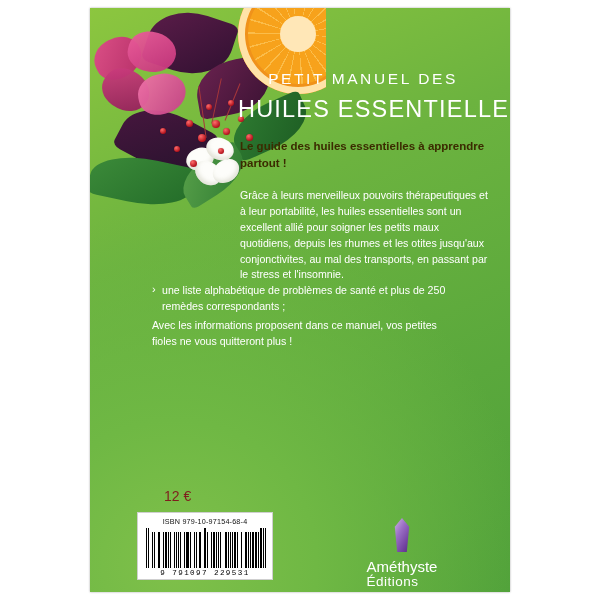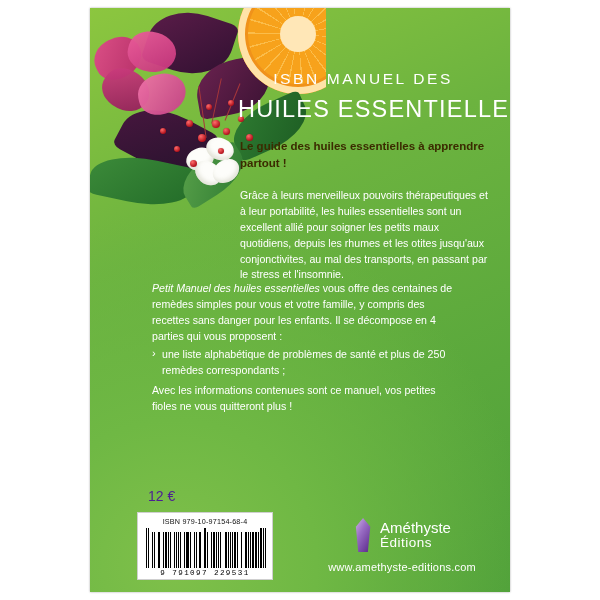--- a/index.html
+++ b/index.html
@@ -219,23 +219,23 @@
     left: 0;
     top: -1px;
     color: #ffffff;
     font-size: 11px;
   }
   .closing { margin-top: 4px; }
 
   
   .price {
     position: absolute;
-    left: 58px;
+    left: 74px;
     top: 480px;
-    color: #4c1d95;
+    color: #7f1d1d;
     font-size: 14px;
   }
 
   
   .barcode-box {
     position: absolute;
     left: 47px;
     top: 504px;
     width: 136px;
     height: 68px;
@@ -278,20 +278,21 @@
     left: 232px;
     top: 510px;
     width: 160px;
     text-align: center;
   }
   .pub-row {
     display: flex;
     align-items: center;
     justify-content: center;
     gap: 7px;
+    flex-direction: column;
   }
   .crystal {
     width: 20px;
     height: 34px;
     background: linear-gradient(120deg, #d9c2ea 0%, #9a6ec4 40%, #6f3f9e 75%, #4d2a77 100%);
     clip-path: polygon(50% 0%, 86% 26%, 74% 100%, 26% 100%, 14% 26%);
   }
   .pub-name {
     color: #ffffff;
     font-size: 15px;
@@ -356,34 +357,33 @@
     <div class="berry" style="left:100px; top:152px; width:7px; height:7px;"></div>
     <div class="berry" style="left:84px;  top:138px; width:6px; height:6px;"></div>
     <div class="berry" style="left:156px; top:126px; width:7px; height:7px;"></div>
     <div class="berry" style="left:70px;  top:120px; width:6px; height:6px;"></div>
     <div class="berry" style="left:128px; top:140px; width:6px; height:6px;"></div>
   </div>
 
   <div class="content">
 
     <div class="title-block">
-      <p class="title-small">ISBN MANUEL DES</p>
+      <p class="title-small">PETIT MANUEL DES</p>
       <p class="title-big">HUILES ESSENTIELLES</p>
     </div>
 
     <div class="tagline">Le guide des huiles essentielles à apprendre partout !</div>
 
     <div class="para para-1">Grâce à leurs merveilleux pouvoirs thérapeutiques et à leur portabilité, les huiles essentielles sont un excellent allié pour soigner les petits maux quotidiens, depuis les rhumes et les otites jusqu'aux conjonctivites, au mal des transports, en passant par le stress et l'insomnie.</div>
 
     <div class="body-block">
-      <p style="margin:0 0 2px 0;"><em>Petit Manuel des huiles essentielles</em><span> vous offre des centaines de remèdes simples pour vous et votre famille, y compris des recettes sans danger pour les enfants. Il se décompose en 4 parties qui vous proposent :</span></p>
       <ul class="bullets">
         <li>une liste alphabétique de problèmes de santé et plus de 250 remèdes correspondants ;</li>
       </ul>
-      <p class="closing" style="margin:3px 0 0 0;">Avec les informations contenues sont ce manuel, vos petites fioles ne vous quitteront plus !</p>
+      <p class="closing" style="margin:3px 0 0 0;">Avec les informations proposent dans ce manuel, vos petites fioles ne vous quitteront plus !</p>
     </div>
 
     <div class="price">12 €</div>
 
     <div class="barcode-box">
       <div class="isbn-text">ISBN 979-10-97154-68-4</div>
       <div class="bars" id="bars">
           <span style="width: 2px; height: 40px; background: transparent;"></span>
           <span style="width: 2px; height: 40px;"></span>
           <span style="width: 1px; height: 40px;"></span>

